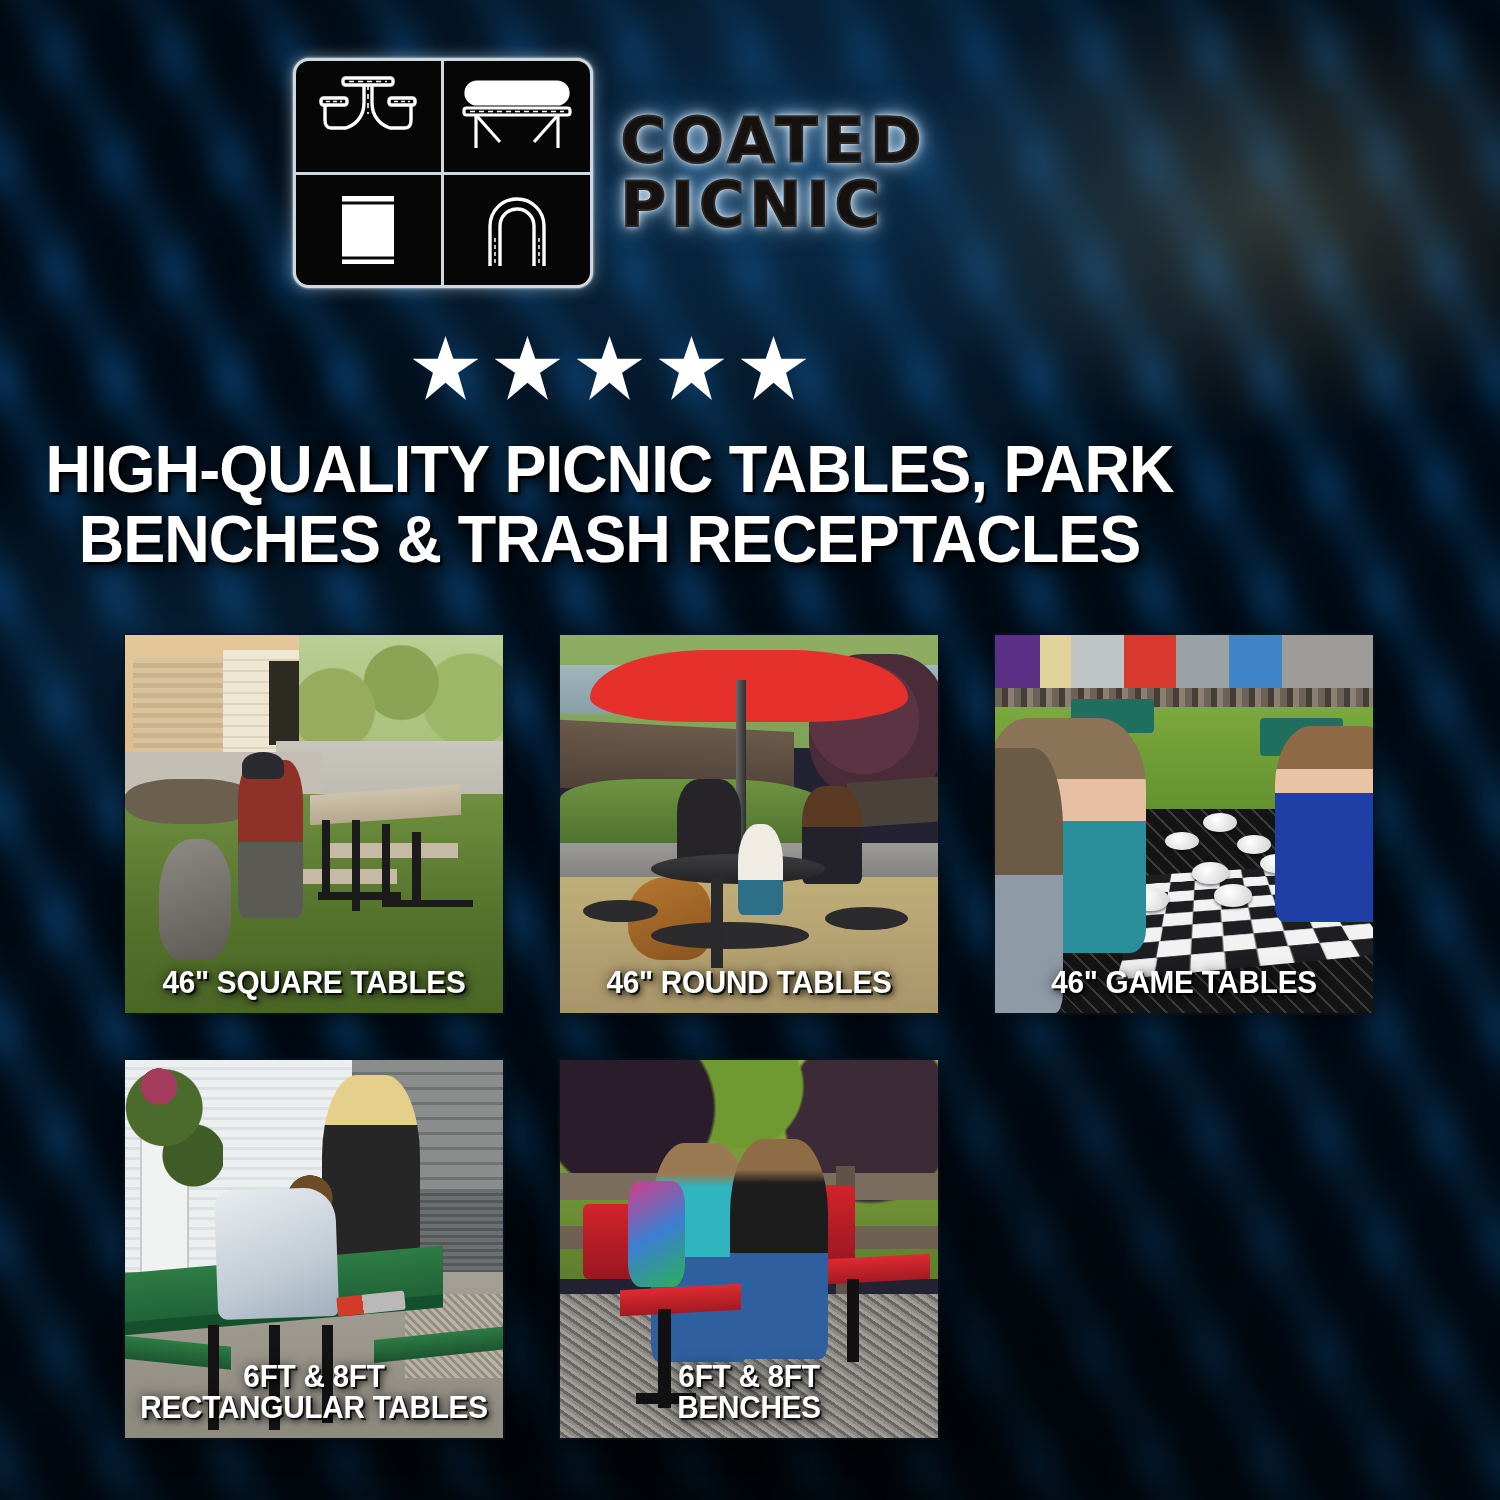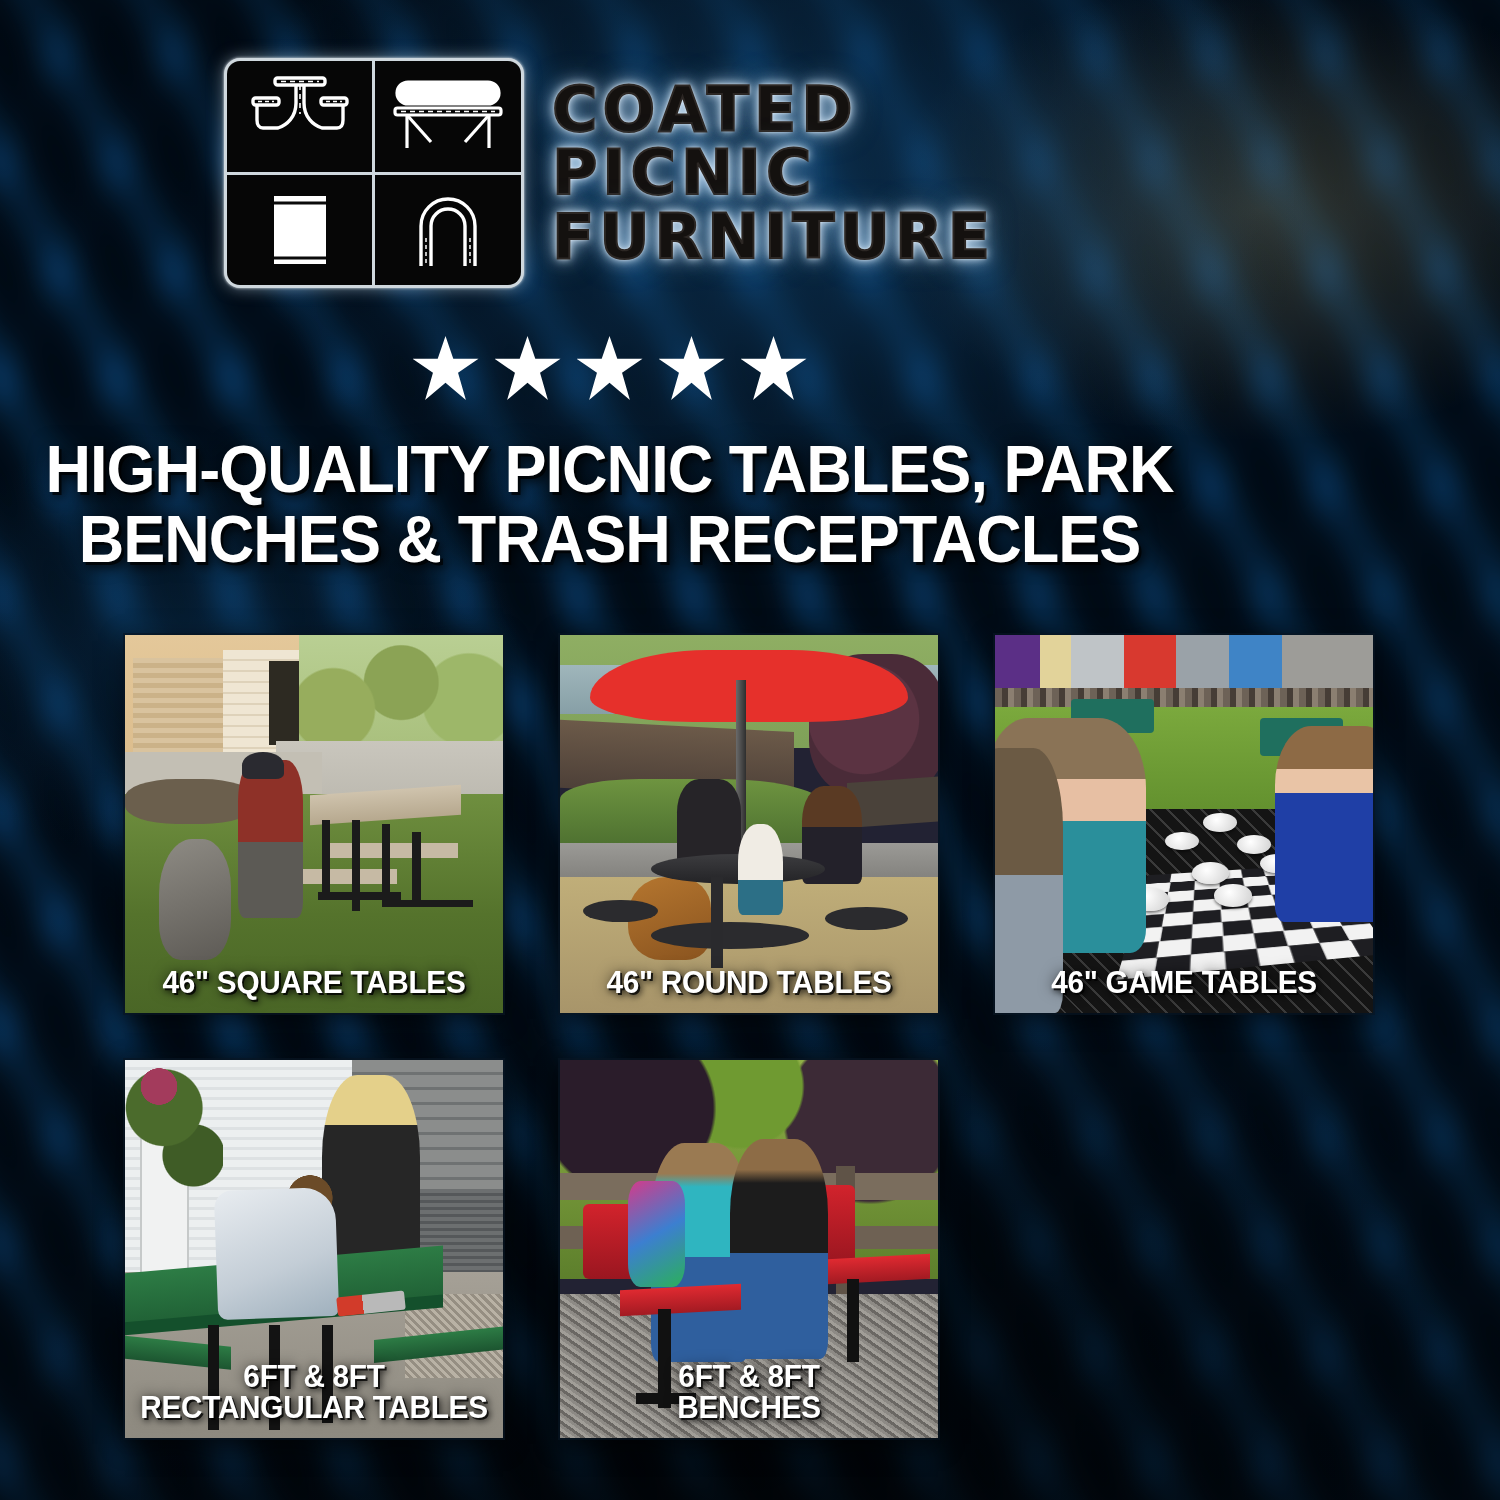--- a/index.html
+++ b/index.html
@@ -327,21 +327,20 @@
             <line x1="70" y1="56" x2="70" y2="82" stroke-width="1.5" stroke-dasharray="4 3"></line>
           </svg>
         </span>
       </div>
 
     </div>
 
     <div id="wordmark">
       <div class="wm-line">COATED</div>
       <div class="wm-line">PICNIC</div>
-      <div class="wm-line">FURNITURE</div>
     </div>
 
   </div>
 
   <div id="stars">
     <span class="star"></span>
     <span class="star"></span>
     <span class="star"></span>
     <span class="star"></span>
     <span class="star"></span>

